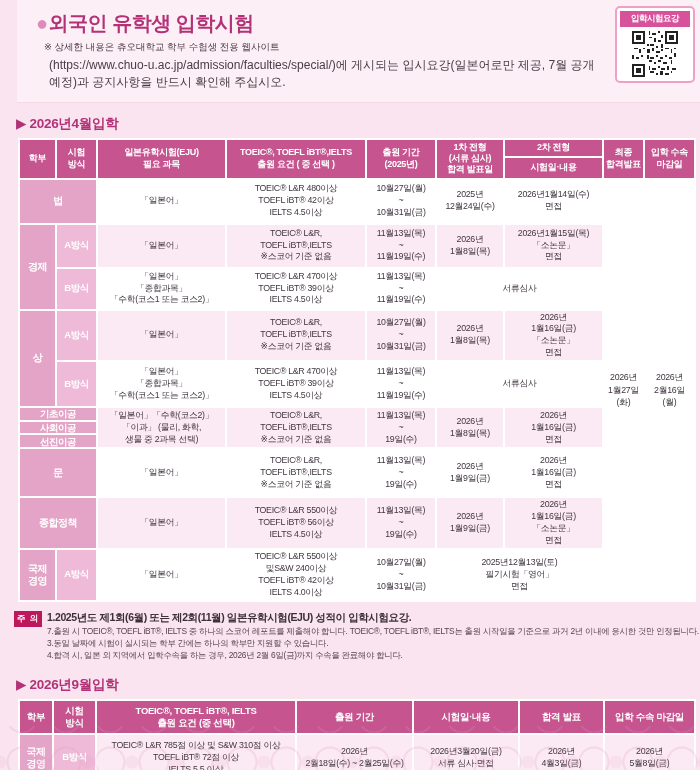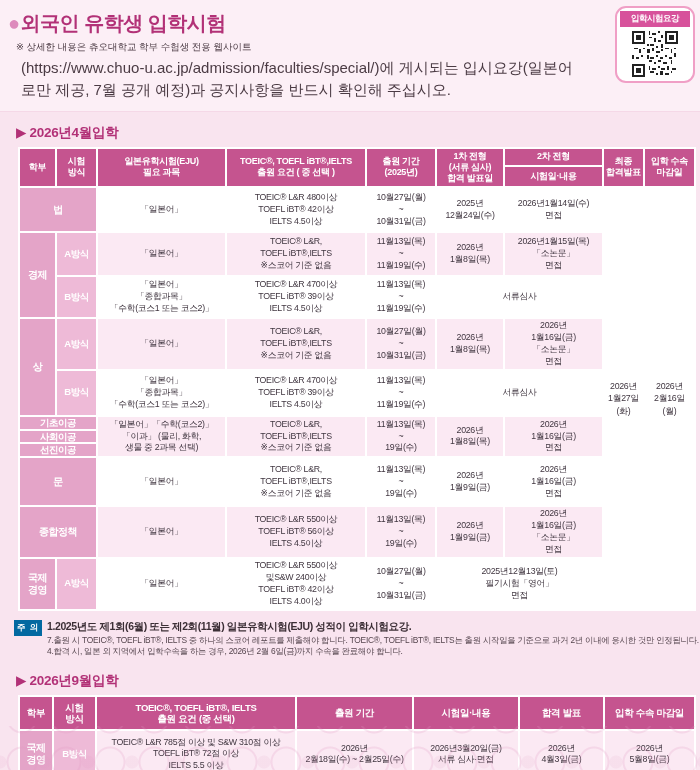--- a/index.html
+++ b/index.html
@@ -17,28 +17,28 @@
       radial-gradient(circle at 90px 14px, rgba(231,170,206,0.18) 0 12px, transparent 13px);
   }
   .lace {
     position:absolute; bottom:0; left:0; width:700px; height:44px; pointer-events:none;
     background-image:
       radial-gradient(circle, transparent 13px, rgba(224,150,192,0.22) 14px, rgba(224,150,192,0.22) 15px, transparent 16px),
       radial-gradient(circle, rgba(224,150,192,0.12) 0 6px, transparent 7px);
     background-size:44px 44px, 44px 44px;
     background-position:0 14px, 22px 14px;
   }
-  .page-header { position:relative; background:#fceff6; padding:8px 0 10px 0; border-bottom:1px solid rgba(240,200,222,.6); }
+  .page-header { position:relative; background:#fceff6; padding:8px 0 10px 11px; border-bottom:1px solid rgba(240,200,222,.6);margin-left:17px; }
   .title { margin:2px 0 4px 8px; font-size:20px; font-weight:bold; color:#b23177; letter-spacing:-0.5px; }
   .title .bullet { color:#dd8abc; margin-right:1px; }
   .hdr-note1 { margin:2px 0 0 16px; font-size:9.5px; color:#4b3b44; }
-  .hdr-note2 { margin:3px 0 0 21px; font-size:15px; color:#4b3b44; width:560px; line-height:1.45; }
+  .hdr-note2 { margin:3px 0 0 21px; font-size:12px; color:#4b3b44; width:560px; line-height:1.45; }
   .qr-box {
     position:absolute; top:6px; right:5px; width:80px;
-    background:#fff; border:2px solid #f09fc6; border-radius:11px; padding:3px 3px 4px;
+    background:#fff; border:2px solid #f09fc6; border-radius:5px; padding:3px 3px 4px;
   }
   .qr-label { background:#d7529b; color:#fff; font-size:8.5px; font-weight:bold; text-align:center; padding:2px 0; letter-spacing:-0.5px; }
   .qr-box svg { display:block; margin:4px auto 0; width:46px; height:46px; }
   .section-title { margin:12px 0 5px 16px; font-size:13.5px; font-weight:bold; color:#b23177; letter-spacing:-0.3px; }
   .section-title.second { margin-top:14px; }
   table { width:676px; margin-left:18px; border-collapse:collapse; table-layout:fixed; }
   th, td {
     border:2px solid #ffffff; text-align:center; vertical-align:middle;
     white-space:pre-line; padding:1px 2px; overflow:hidden;
   }
@@ -46,21 +46,21 @@
   th.h2nd { height:13px; padding:1px; }
   th.hsub { height:17px; }
   td.fac { background:#e4a4c8; color:#fff; font-weight:bold; font-size:10px; line-height:1.2; letter-spacing:-0.5px; }
   td.fac.small { font-size:9.5px; padding:0 1px; }
   td.met { background:#eebad7; color:#fff; font-weight:bold; font-size:9.5px; letter-spacing:-0.5px; }
   td.data { font-size:8.8px; color:#403640; line-height:1.35; letter-spacing:-0.3px; background:#fff; }
   tr.alt td.data { background:#fbe9f3; }
   td.mergecol { background:#ffffff; font-size:8.8px; color:#403640; line-height:1.4; letter-spacing:-0.3px; }
   .notes { margin:8px 0 0 14px; width:678px; position:relative; }
   .notes-badge {
-    position:absolute; left:0; top:1px; background:#0369a1; color:#fff;
+    position:absolute; left:0; top:1px; background:#be185d; color:#fff;
     font-size:8.5px; font-weight:bold; padding:2px 3px; letter-spacing:1px;
   }
   .notes-body { margin-left:33px; }
   .note-item { font-size:8.4px; color:#55454e; line-height:1.42; letter-spacing:-0.25px; white-space:nowrap; }
   .note-item.first { font-size:10.5px; font-weight:bold; color:#3c2f36; margin-bottom:1px; letter-spacing:-0.4px; }
   table.sep th { font-size:9.5px; padding:4px 1px; height:34px; }
   table.sep td { height:48px; }
 </style>
 </head>
 <body>
@@ -333,20 +333,21 @@
 면접</td>
   </tr>
 </tbody>
   </table>
 
 <div class="notes">
   <span class="notes-badge">주 의</span>
   <div class="notes-body">
     <div class="note-item first">1.2025년도 제1회(6월) 또는 제2회(11월) 일본유학시험(EJU) 성적이 입학시험요강.</div>
     <div class="note-item">7.출원 시 TOEIC®, TOEFL iBT®, IELTS 중 하나의 스코어 레포트를 제출해야 합니다. TOEIC®, TOEFL iBT®, IELTS는 출원 시작일을 기준으로 과거 2년 이내에 응시한 것만 인정됩니다.</div>
+    <div class="note-item">3.동일 날짜에 시험이 실시되는 학부 간에는 하나의 학부만 지원할 수 있습니다.</div>
     <div class="note-item">4.합격 시, 일본 외 지역에서 입학수속을 하는 경우, 2026년 2월 6일(금)까지 수속을 완료해야 합니다.</div>
   </div>
 </div>
 
 <div class="section-title second">▶ 2026년9월입학</div>
 
 <table class="sep">
   <colgroup>
     <col style="width:34px">
       <col style="width:43px">

